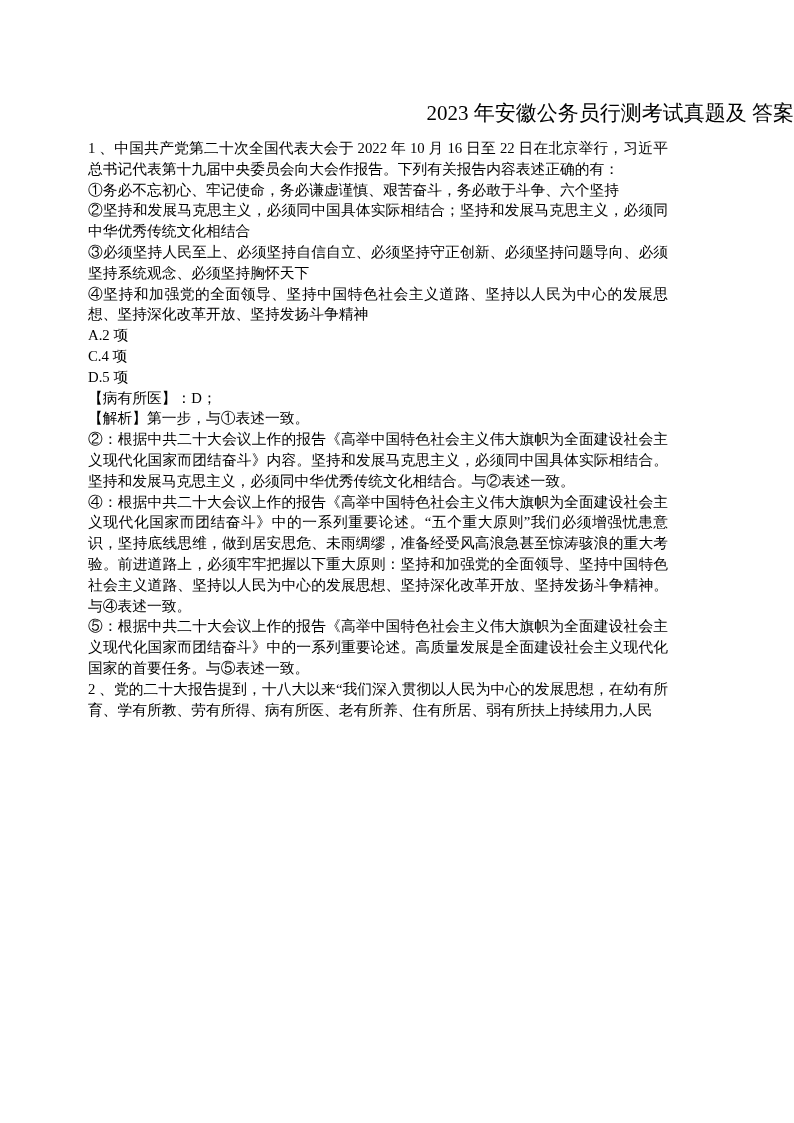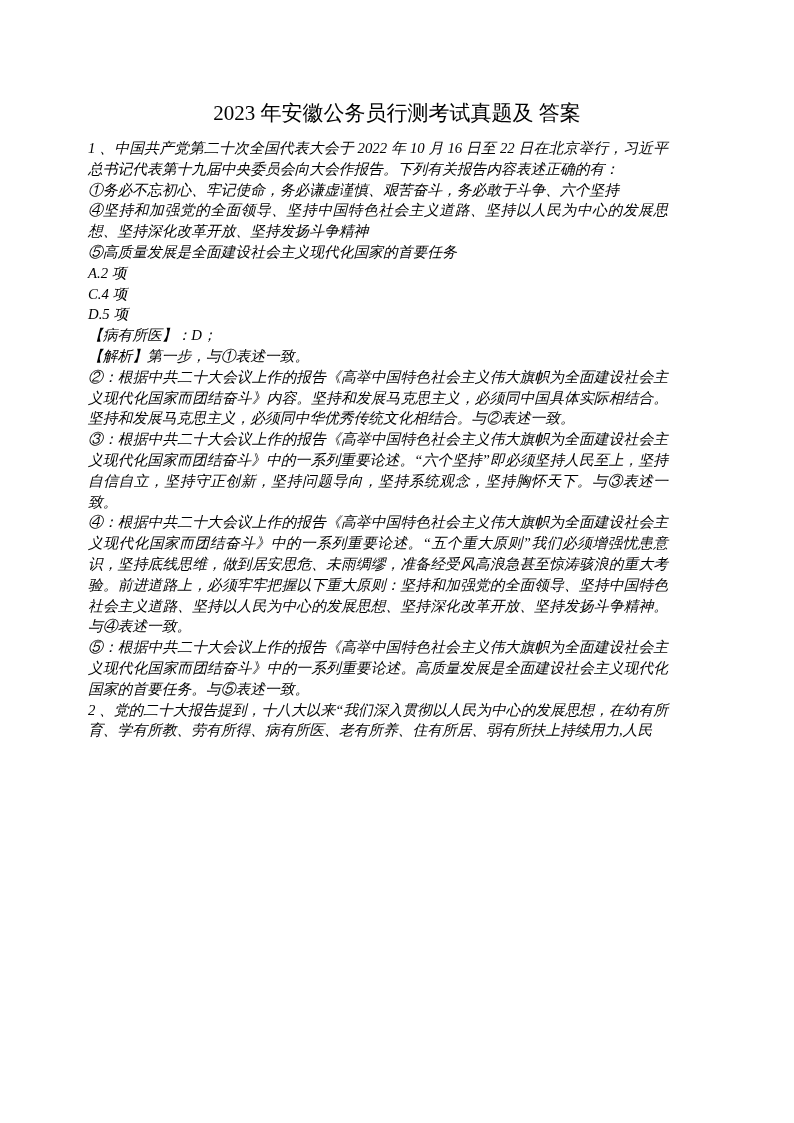--- a/index.html
+++ b/index.html
@@ -13,52 +13,51 @@
     height: 1123px;
     background: #ffffff;
     overflow: hidden;
     box-sizing: border-box;
     padding-top: 99px;
     color: #000000;
     font-family: "Liberation Serif", "DejaVu Serif", serif;
   }
   .title {
     margin: 0 0 10px 0;
-    text-align: center;
+    text-align: right;
     font-size: 21px;
     font-weight: normal;
     line-height: 29px;
   }
   .content {
     margin-left: 88px;
     width: 580px;
-    font-style: italic;
   }
   .para {
     margin: 0;
     font-size: 14.75px;
     line-height: 20.8px;
     text-align: justify;
     text-justify: inter-ideograph;
   }
 </style>
 </head>
 <body>
 
 <div class="page">
   <h1 class="title">2023 年安徽公务员行测考试真题及 答案</h1>
   <div class="content" id="doc-content">
       <p class="para">1 、中国共产党第二十次全国代表大会于 2022 年 10 月 16 日至 22 日在北京举行，习近平总书记代表第十九届中央委员会向大会作报告。下列有关报告内容表述正确的有：</p>
       <p class="para">①务必不忘初心、牢记使命，务必谦虚谨慎、艰苦奋斗，务必敢于斗争、六个坚持</p>
+      <p class="para">②坚持和发展马克思主义，必须同中国具体实际相结合；坚持和发展马克思主义，必须同中华优秀传统文化相结合</p>
+      <p class="para">③必须坚持人民至上、必须坚持自信自立、必须坚持守正创新、必须坚持问题导向、必须坚持系统观念、必须坚持胸怀天下</p>
       <p class="para">④坚持和加强党的全面领导、坚持中国特色社会主义道路、坚持以人民为中心的发展思想、坚持深化改革开放、坚持发扬斗争精神</p>
-      <p class="para">⑤高质量发展是全面建设社会主义现代化国家的首要任务</p>
       <p class="para">A.2 项</p>
       <p class="para">C.4 项</p>
       <p class="para">D.5 项</p>
       <p class="para">【病有所医】：D；</p>
       <p class="para">【解析】第一步，与①表述一致。</p>
       <p class="para">②：根据中共二十大会议上作的报告《高举中国特色社会主义伟大旗帜为全面建设社会主义现代化国家而团结奋斗》内容。坚持和发展马克思主义，必须同中国具体实际相结合。坚持和发展马克思主义，必须同中华优秀传统文化相结合。与②表述一致。</p>
-      <p class="para">③：根据中共二十大会议上作的报告《高举中国特色社会主义伟大旗帜为全面建设社会主义现代化国家而团结奋斗》中的一系列重要论述。“六个坚持”即必须坚持人民至上，坚持自信自立，坚持守正创新，坚持问题导向，坚持系统观念，坚持胸怀天下。与③表述一致。</p>
       <p class="para">④：根据中共二十大会议上作的报告《高举中国特色社会主义伟大旗帜为全面建设社会主义现代化国家而团结奋斗》中的一系列重要论述。“五个重大原则”我们必须增强忧患意识，坚持底线思维，做到居安思危、未雨绸缪，准备经受风高浪急甚至惊涛骇浪的重大考验。前进道路上，必须牢牢把握以下重大原则：坚持和加强党的全面领导、坚持中国特色社会主义道路、坚持以人民为中心的发展思想、坚持深化改革开放、坚持发扬斗争精神。与④表述一致。</p>
       <p class="para">⑤：根据中共二十大会议上作的报告《高举中国特色社会主义伟大旗帜为全面建设社会主义现代化国家而团结奋斗》中的一系列重要论述。高质量发展是全面建设社会主义现代化国家的首要任务。与⑤表述一致。</p>
       <p class="para">2 、党的二十大报告提到，十八大以来“我们深入贯彻以人民为中心的发展思想，在幼有所育、学有所教、劳有所得、病有所医、老有所养、住有所居、弱有所扶上持续用力,人民</p>
     </div>
 </div>
 
 </body></html>

